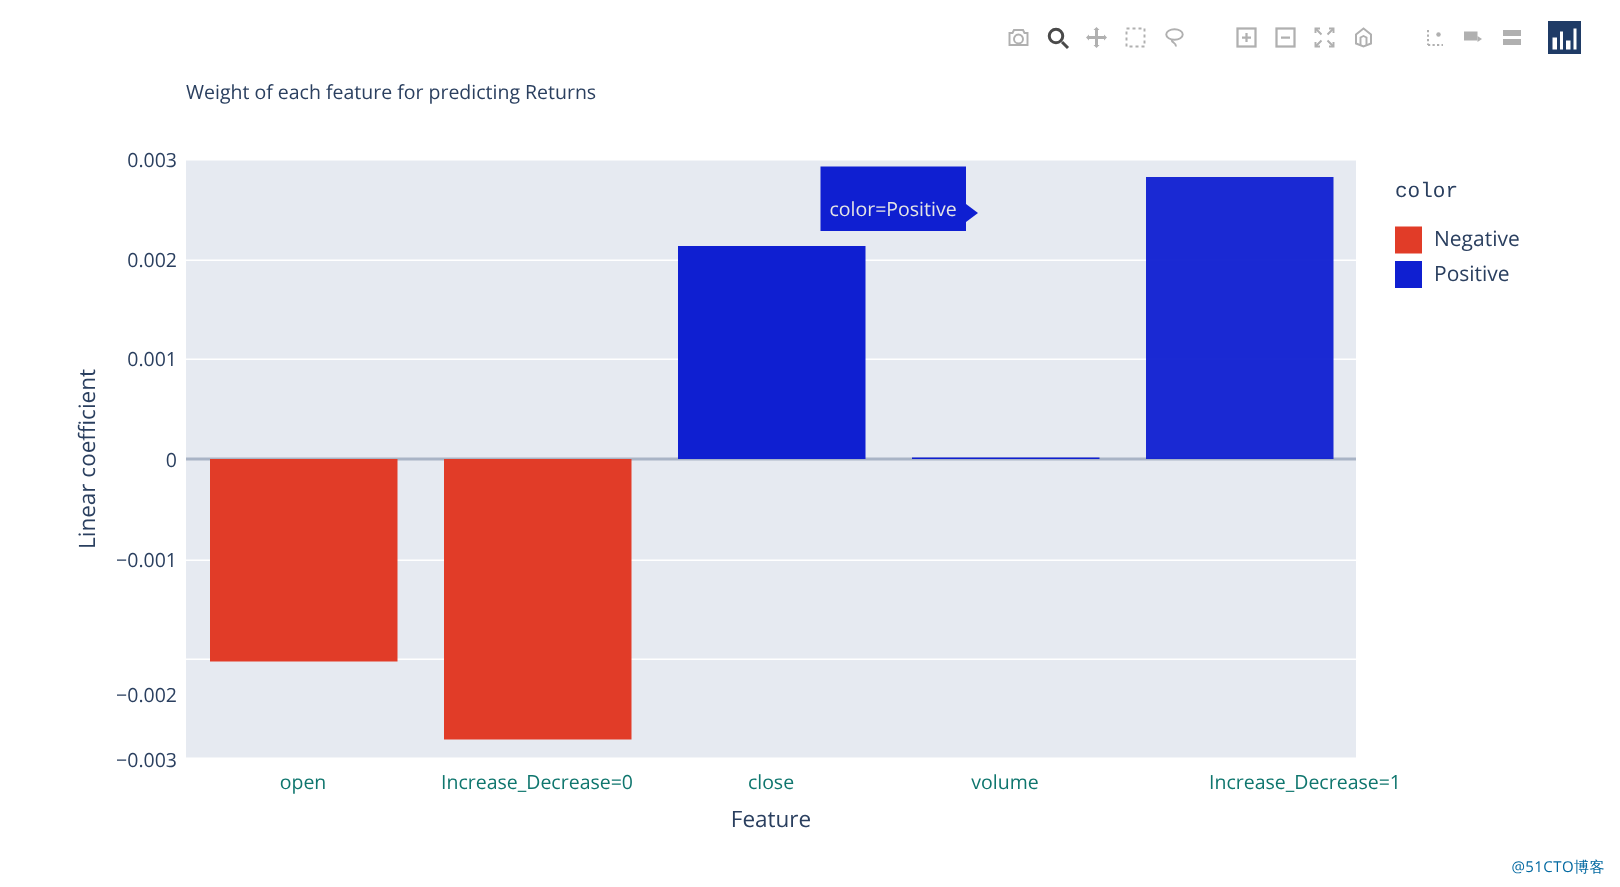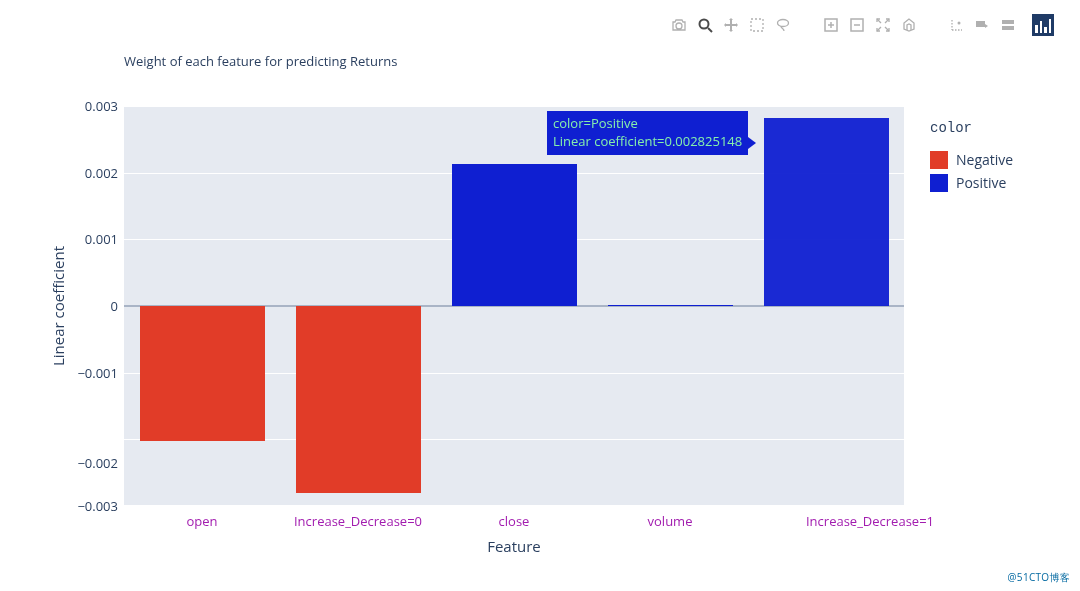--- a/index.html
+++ b/index.html
@@ -80,21 +80,21 @@
     right: 962px;
     color: #2a3f5f;
     font-size: 13px;
     transform: translateY(-50%);
     text-align: right;
     white-space: nowrap;
   }
   .xtick {
     position: absolute;
     top: 512px;
-    color: #a21caf;
+    color: #0f766e;
     font-size: 13px;
     transform: translateX(-50%);
     white-space: nowrap;
   }
   .yaxis-title {
     position: absolute;
     top: 306px;
     left: 58px;
     transform: translate(-50%,-50%) rotate(-90deg);
     font-size: 15px;
@@ -118,24 +118,24 @@
     color: #2a3f5f;
   }
   .legend-title { margin-bottom: 14px; font-family: Liberation Mono, monospace; }
   .legend-item { display: flex; align-items: center; gap: 8px; margin-top: 4px; cursor: pointer;}
   .legend-swatch { width: 18px; height: 18px; }
   .legend-swatch.neg { background: #e13c28; }
   .legend-swatch.pos { background: #0f1fd1; }
   .tooltip {
     position: absolute;
     background: #0f1fd1;
-    color: #86efac;
+    color: #e5e5e5;
     font-size: 13px;
     line-height: 1.35;
-    padding: 4px 6px 5px 6px;
+    padding: 20px 6px 5px 6px;
     white-space: nowrap;
   }
   .tooltip .arrow {
     position: absolute;
     right: -8px;
     bottom: 6px;
     width: 0; height: 0;
     border-top: 6px solid transparent;
     border-bottom: 6px solid transparent;
     border-left: 8px solid #0f1fd1;
@@ -276,17 +276,16 @@
     <span>Negative</span>
   </div>
   <div class="legend-item">
     <span class="legend-swatch pos"></span>
     <span>Positive</span>
   </div>
 </div>
 
 <div class="tooltip" style="left:547px; top:111px;">
   <div>color=Positive</div>
-  <div>Linear coefficient=0.002825148</div>
   <span class="arrow"></span>
 </div>
 
 <div class="watermark">@51CTO博客</div>
 
 </body></html>

